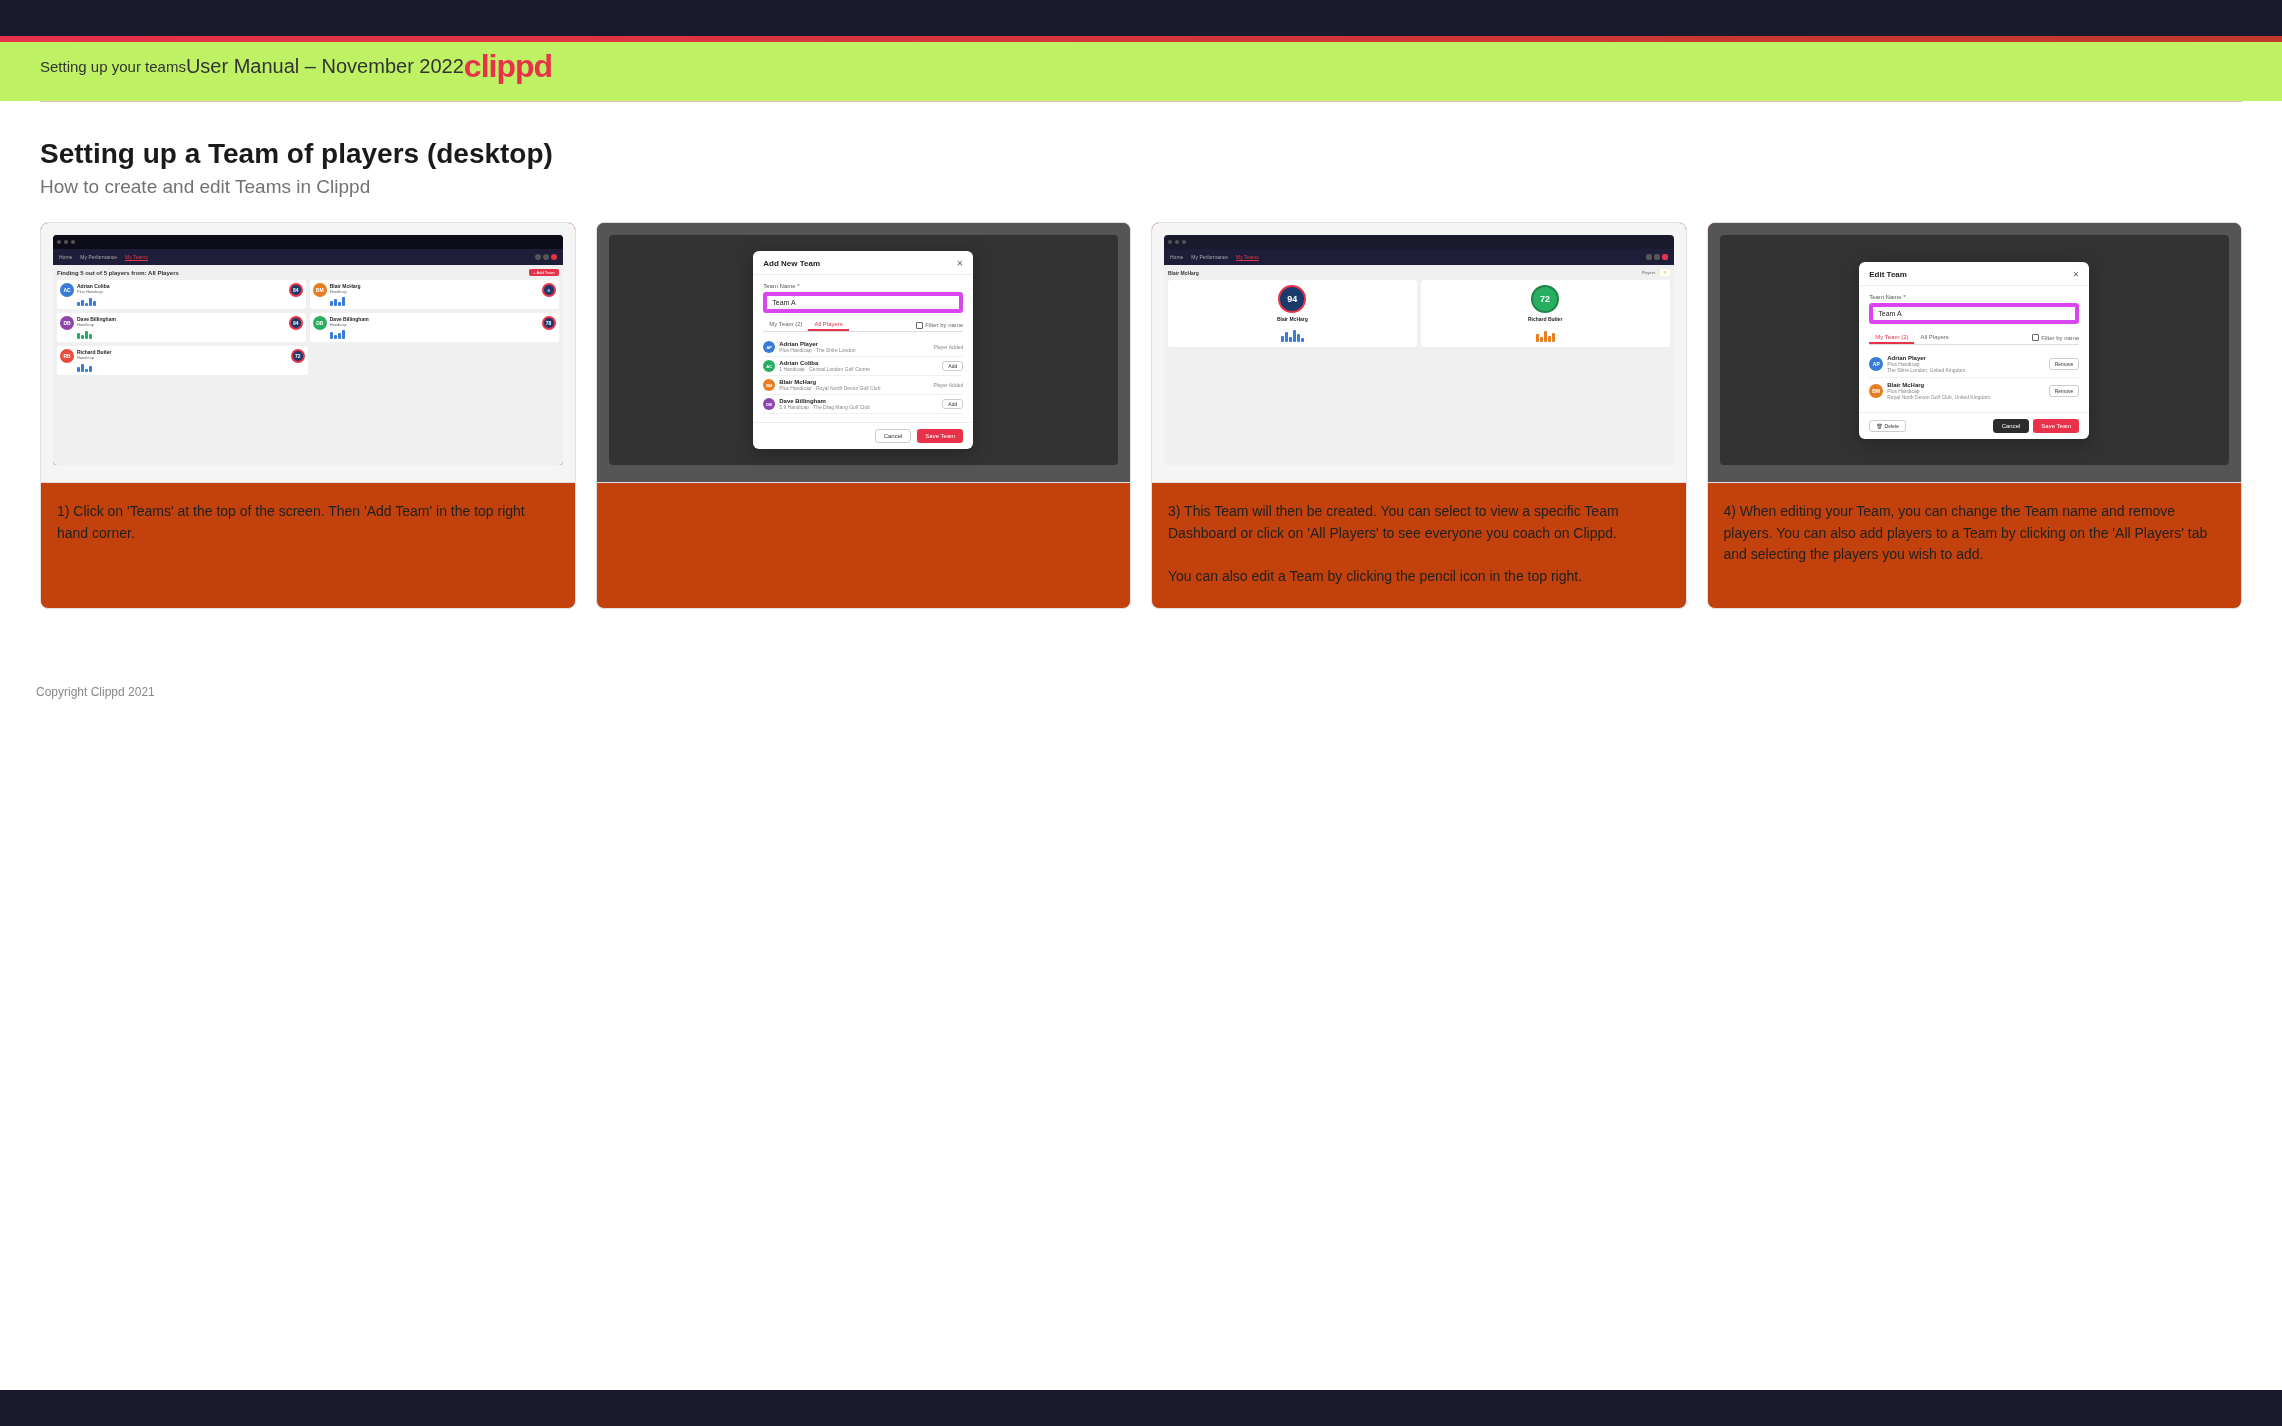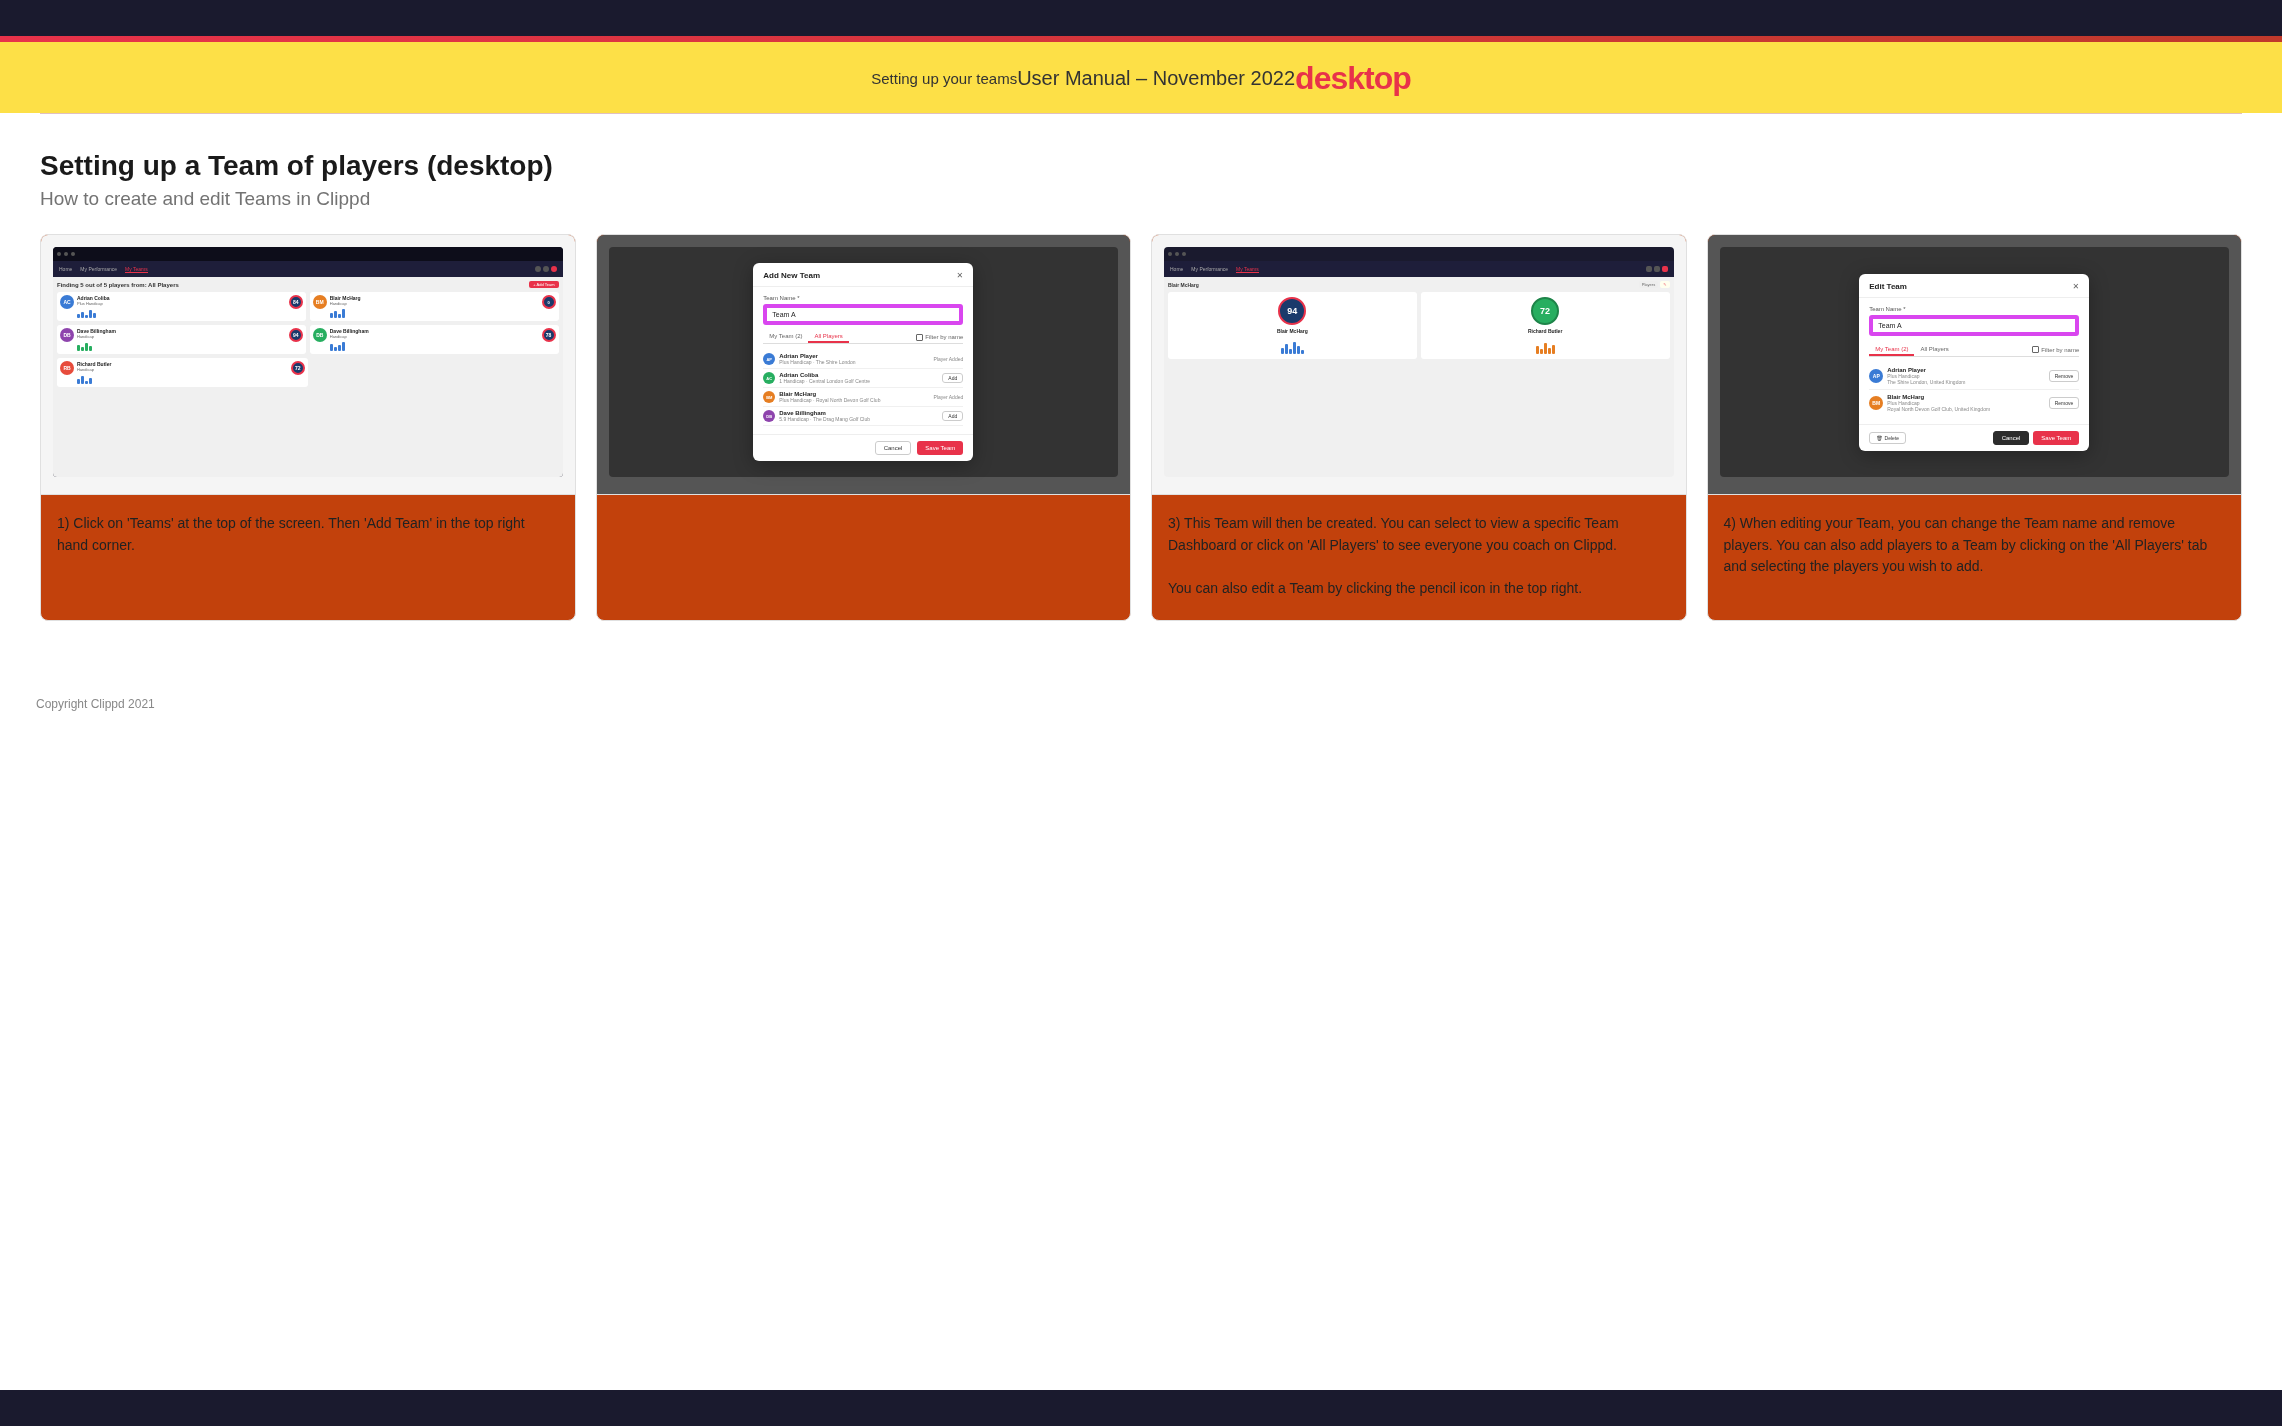--- a/index.html
+++ b/index.html
@@ -19,23 +19,23 @@
     .top-accent {
       background: linear-gradient(to right, #e8324a, #c0392b);
       height: 6px;
       width: 100%;
     }
 
     
     .header {
       display: flex;
       align-items: center;
-      justify-content: center;
-      padding: 18px 40px 16px 40px;
-      background: #fde047;
+      justify-content: flex-start;
+      padding: 6px 40px 16px 40px;
+      background: #bef264;
     }
     .header-left {
       font-size: 15px;
       color: #333;
     }
     .header-center {
       font-size: 20px;
       color: #333;
     }
     .header-logo {
@@ -330,21 +330,21 @@
   </style>
 </head>
 <body>
 
 <div class="top-bar"></div>
 <div class="top-accent"></div>
 
 <div class="header">
   <div class="header-left">Setting up your teams</div>
   <div class="header-center">User Manual – November 2022</div>
-  <div class="header-logo">desktop</div>
+  <div class="header-logo">clippd</div>
 </div>
 <div class="divider-line"></div>
 
 <div class="page-content">
   <div class="page-title">Setting up a Team of players (desktop)</div>
   <div class="page-subtitle">How to create and edit Teams in Clippd</div>
 
   <div class="cards-row">
 
     <div class="card">

